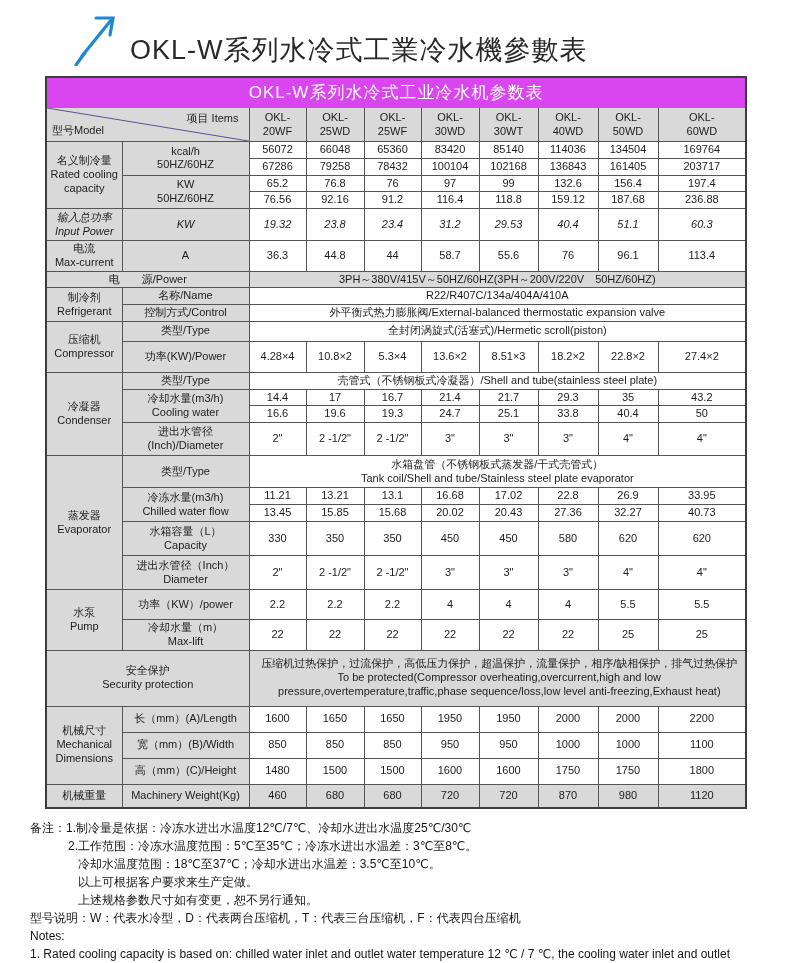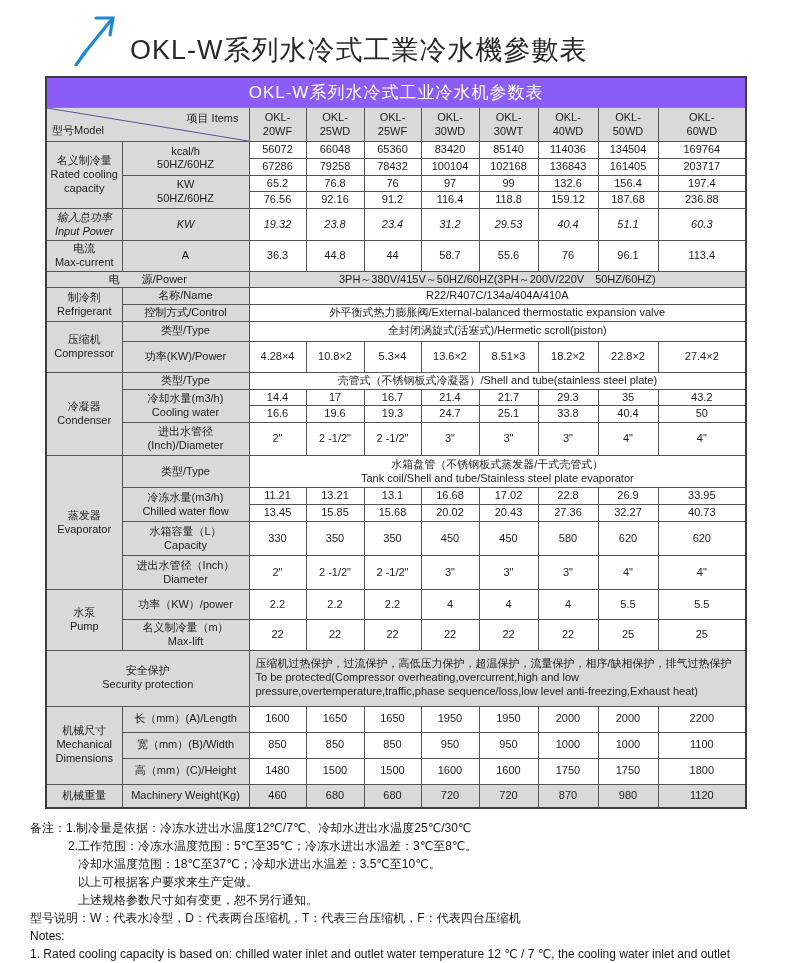--- a/index.html
+++ b/index.html
@@ -22,23 +22,23 @@
   }
   td{
     border:1px solid #555;
     text-align:center;vertical-align:middle;
     font-size:11px;color:#1d1d1d;
     padding:1px 2px;line-height:1.25;
     white-space:pre-line;word-wrap:break-word;
   }
   td.g{background:#d9d9d9;}
   td.w{background:#ffffff;}
-  td.left{text-align:left;padding-left:6px;}
+  td.left{text-align:center;padding-left:6px;}
   tr.banner-row td{
-    background:#8b5cf6;color:#ffffff;
+    background:#d946ef;color:#ffffff;
     font-size:17px;letter-spacing:1px;
     height:27px;border:1px solid #1fa6e4;
   }
   td.corner{position:relative;height:100%;padding:0;}
   td.corner svg{position:absolute;inset:0;width:100%;height:100%;}
   .corner-model{position:absolute;left:5px;bottom:3px;font-size:11px;}
   .corner-items{position:absolute;right:10px;top:4px;font-size:11px;}
   
   .notes{margin:10px 0 0 30px;width:740px;}
   .note-line{font-size:12px;color:#161616;line-height:1.5;}
@@ -301,21 +301,21 @@
         <td class="w">2.2</td>
         <td class="w">2.2</td>
         <td class="w">2.2</td>
         <td class="w">4</td>
         <td class="w">4</td>
         <td class="w">4</td>
         <td class="w">5.5</td>
         <td class="w">5.5</td>
       </tr>
       <tr style="height: 26px;">
-        <td class="g item">名义制冷量（m）
+        <td class="g item">冷却水量（m）
 Max-lift</td>
         <td class="w">22</td>
         <td class="w">22</td>
         <td class="w">22</td>
         <td class="w">22</td>
         <td class="w">22</td>
         <td class="w">22</td>
         <td class="w">25</td>
         <td class="w">25</td>
       </tr>

